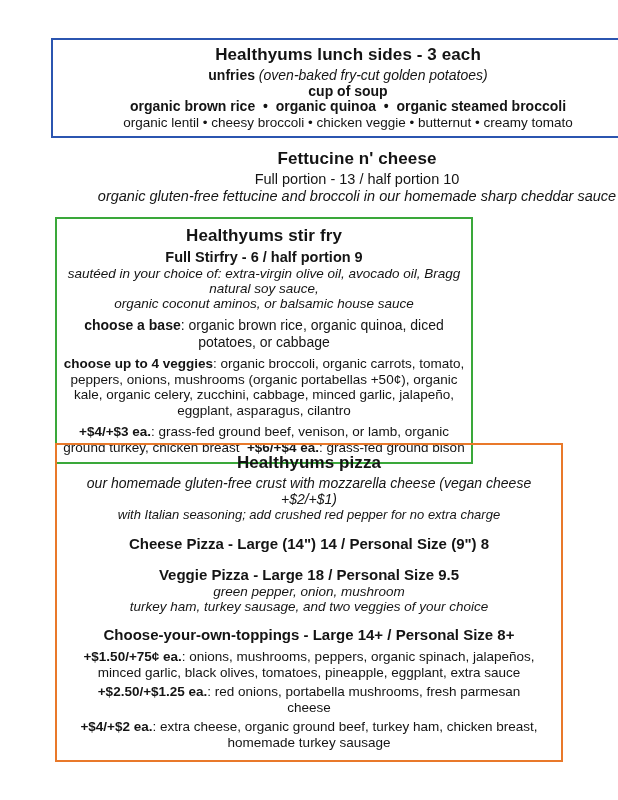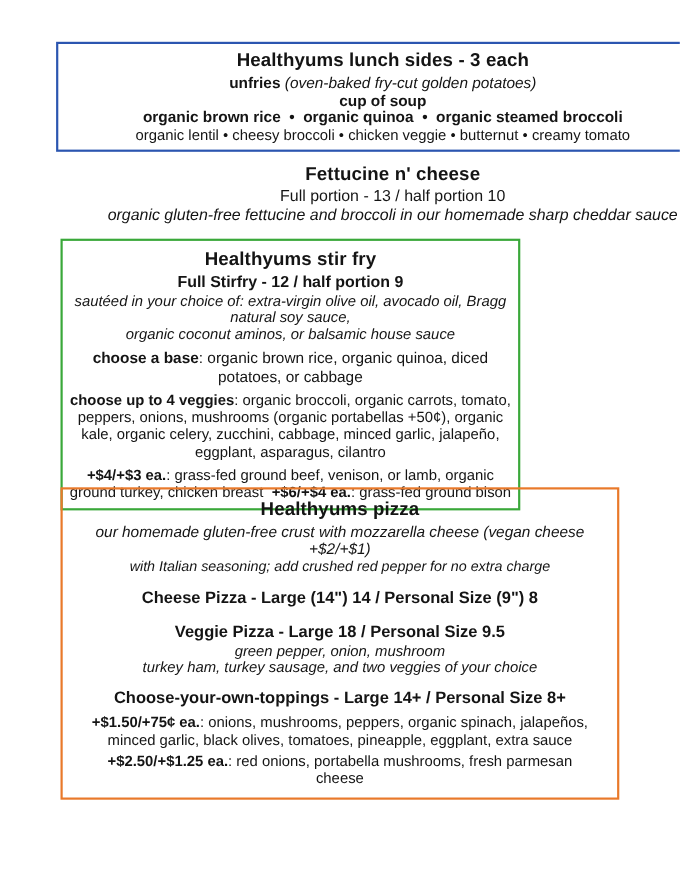--- a/index.html
+++ b/index.html
@@ -41,21 +41,21 @@
 </section>
 
 <section class="section-plain">
   <h2 class="title">Fettucine n' cheese</h2>
   <p class="line-md mt2">Full portion - 13 / half portion 10</p>
   <p class="line-md i">organic gluten-free fettucine and broccoli in our homemade sharp cheddar sauce</p>
 </section>
 
 <section class="box box-green">
   <h2 class="title">Healthyums stir fry</h2>
-  <p class="line-md b mt3">Full Stirfry - 12 / half portion 9</p>
+  <p class="line-md b mt3">Full Stirfry - 6 / half portion 9</p>
   <p class="line-sm i">sautéed in your choice of: extra-virgin olive oil, avocado oil, Bragg natural soy sauce,</p>
   <p class="line-sm i">organic coconut aminos, or balsamic house sauce</p>
   <p class="line-sm mt6" style="font-size:14px;line-height:17px;"><span class="b">choose a base</span><span>: organic brown rice, organic quinoa, diced potatoes, or cabbage</span></p>
   <p class="opt mt5"><span class="b">choose up to 4 veggies</span><span>: organic broccoli, organic carrots, tomato, peppers, onions, mushrooms (organic portabellas +50¢), organic kale, organic celery, zucchini, cabbage, minced garlic, jalapeño, eggplant, asparagus, cilantro</span></p>
   <p class="opt mt6"><span class="b">+$4/+$3 ea.</span><span>: grass-fed ground beef, venison, or lamb, organic ground turkey, chicken breast  </span><span class="b">+$6/+$4 ea.</span><span>: grass-fed ground bison</span></p>
 </section>
 
 <section class="box box-orange">
   <h2 class="title">Healthyums pizza</h2>
   <p class="i mt2" style="font-size:14px;line-height:16px;">our homemade gluten-free crust with mozzarella cheese (vegan cheese +$2/+$1)</p>
@@ -65,13 +65,14 @@
 
   <p class="item-name mt13">Veggie Pizza - Large 18 / Personal Size 9.5</p>
   <p class="i line-sm">green pepper, onion, mushroom</p>
 
   <p class="i line-sm">turkey ham, turkey sausage, and two veggies of your choice</p>
 
   <p class="item-name mt12">Choose-your-own-toppings - Large 14+ / Personal Size 8+</p>
 
   <p class="opt mt5"><span class="b">+$1.50/+75¢ ea.</span><span>: onions, mushrooms, peppers, organic spinach, jalapeños, minced garlic, black olives, tomatoes, pineapple, eggplant, extra sauce</span></p>
   <p class="opt mt4"><span class="b">+$2.50/+$1.25 ea.</span><span>: red onions, portabella mushrooms, fresh parmesan cheese</span></p>
+  <p class="opt mt4"><span class="b">+$4/+$2 ea.</span><span>: extra cheese, organic ground beef, turkey ham, chicken breast, homemade turkey sausage</span></p>
 </section>
 
 </body></html>

